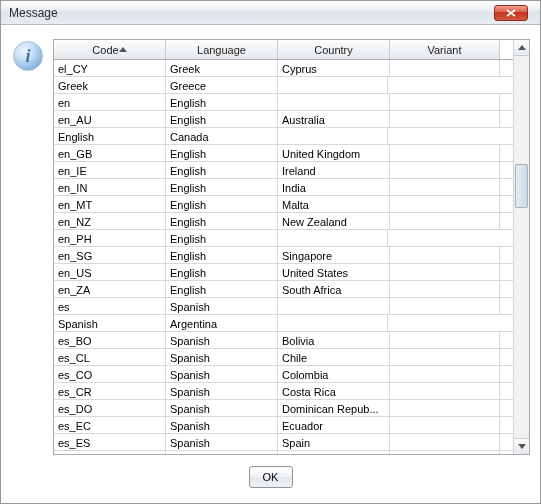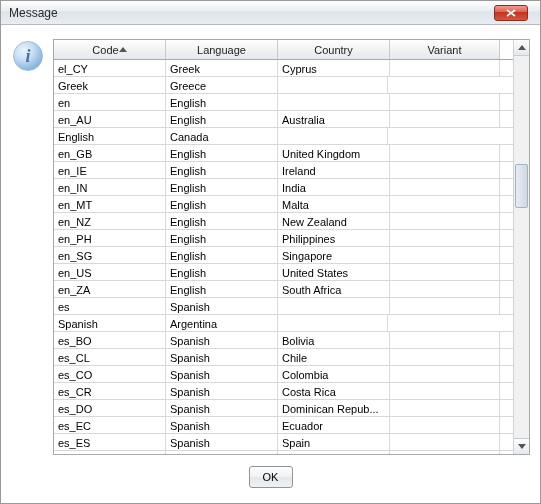--- a/index.html
+++ b/index.html
@@ -277,21 +277,20 @@
           </div>
           <div class="row">
             <div class="cell c0">en_NZ</div>
             <div class="cell c1">English</div>
             <div class="cell c2">New Zealand</div>
             <div class="cell c3"></div>
           </div>
           <div class="row">
             <div class="cell c0">en_PH</div>
             <div class="cell c1">English</div>
-            <div class="cell c2">Philippines</div>
             <div class="cell c3"></div>
           </div>
           <div class="row">
             <div class="cell c0">en_SG</div>
             <div class="cell c1">English</div>
             <div class="cell c2">Singapore</div>
             <div class="cell c3"></div>
           </div>
           <div class="row">
             <div class="cell c0">en_US</div>

